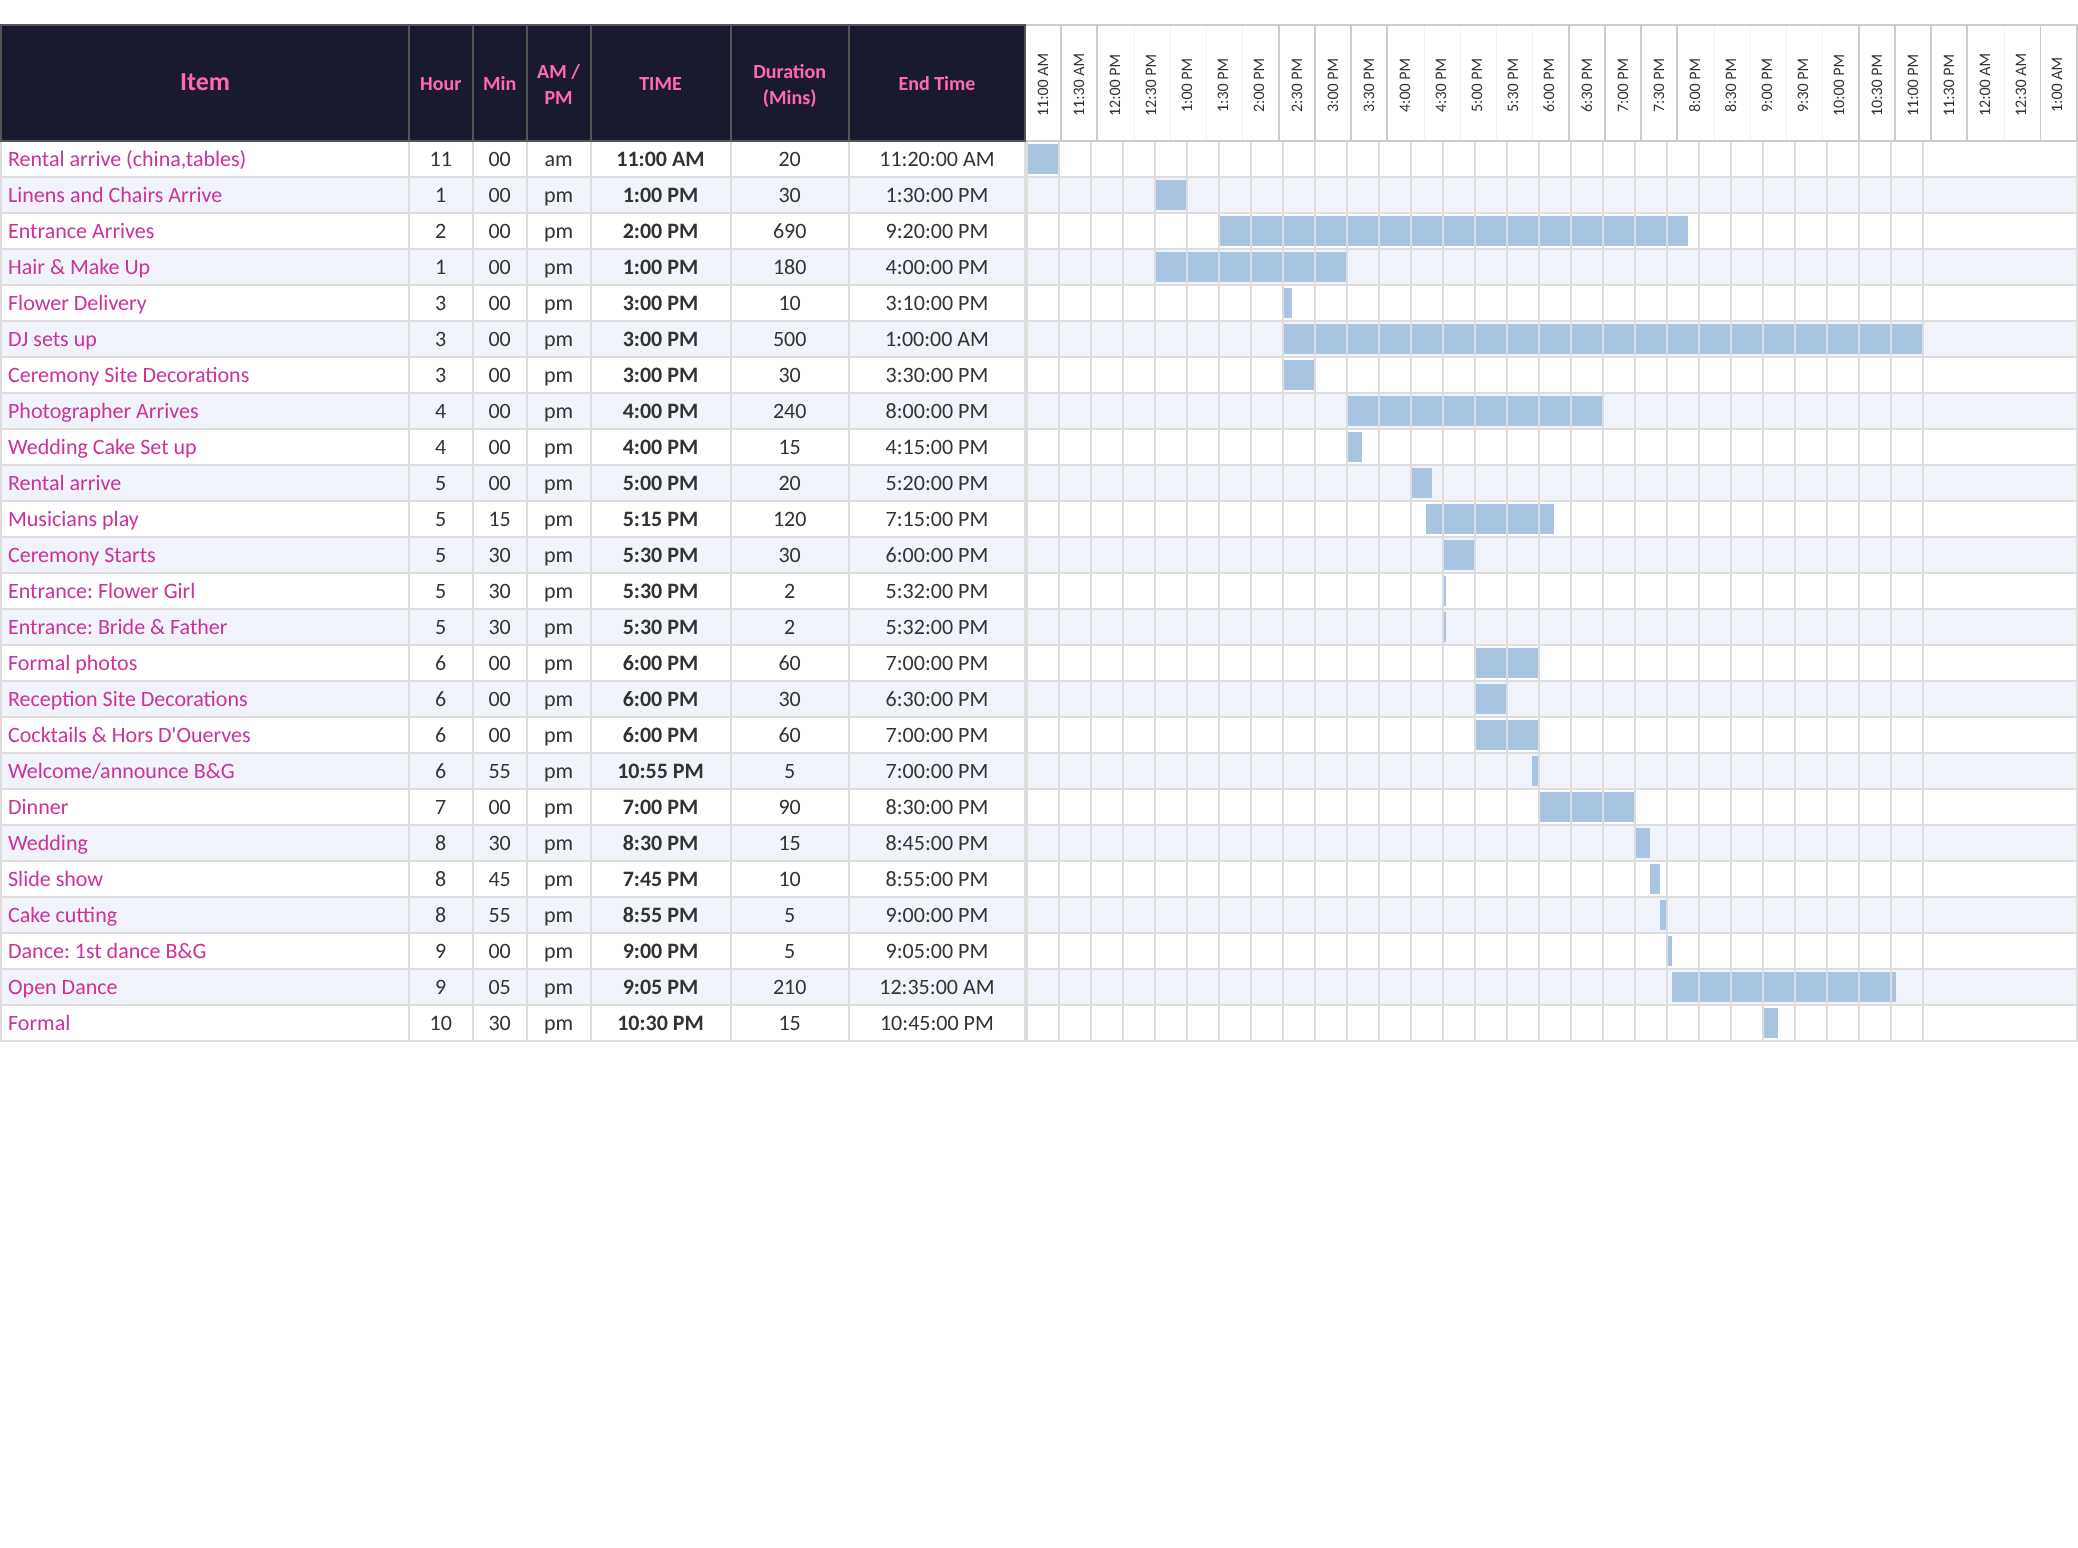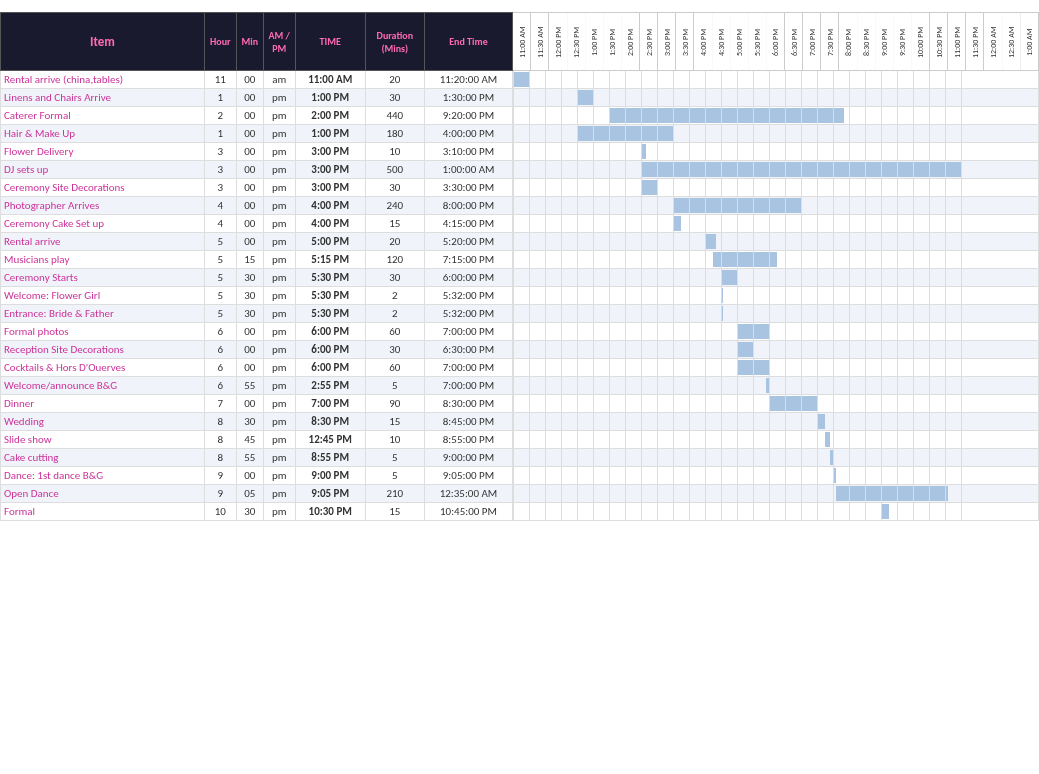--- a/index.html
+++ b/index.html
@@ -193,26 +193,26 @@
             <div style="position: absolute; left: 352px; top: 0px; bottom: 0px; width: 1px; background: rgb(221, 221, 221); pointer-events: none;"></div>
             <div style="position: absolute; left: 368px; top: 0px; bottom: 0px; width: 1px; background: rgb(221, 221, 221); pointer-events: none;"></div>
             <div style="position: absolute; left: 384px; top: 0px; bottom: 0px; width: 1px; background: rgb(221, 221, 221); pointer-events: none;"></div>
             <div style="position: absolute; left: 400px; top: 0px; bottom: 0px; width: 1px; background: rgb(221, 221, 221); pointer-events: none;"></div>
             <div style="position: absolute; left: 416px; top: 0px; bottom: 0px; width: 1px; background: rgb(221, 221, 221); pointer-events: none;"></div>
             <div style="position: absolute; left: 432px; top: 0px; bottom: 0px; width: 1px; background: rgb(221, 221, 221); pointer-events: none;"></div>
             <div style="position: absolute; left: 448px; top: 0px; bottom: 0px; width: 1px; background: rgb(221, 221, 221); pointer-events: none;"></div>
           </td>
         </tr>
         <tr>
-          <td class="cell-item col-item">Caterer Formal</td>
+          <td class="cell-item col-item">Entrance Arrives</td>
           <td class="cell-num col-hour">2</td>
           <td class="cell-num col-min">00</td>
           <td class="cell-num col-ampm">pm</td>
           <td class="cell-time col-time">2:00 PM</td>
-          <td class="cell-dur col-dur">440</td>
+          <td class="cell-dur col-dur">690</td>
           <td class="cell-end col-end">9:20:00 PM</td>
           <td colspan="29" style="padding: 0px; position: relative; height: 18px; border: 1px solid rgb(221, 221, 221);">
             <div style="position: absolute; left: 96px; width: 235.2px; top: 1px; bottom: 1px; background: rgb(168, 196, 224);"></div>
             <div style="position: absolute; left: 0px; top: 0px; bottom: 0px; width: 1px; background: rgb(221, 221, 221); pointer-events: none;"></div>
             <div style="position: absolute; left: 16px; top: 0px; bottom: 0px; width: 1px; background: rgb(221, 221, 221); pointer-events: none;"></div>
             <div style="position: absolute; left: 32px; top: 0px; bottom: 0px; width: 1px; background: rgb(221, 221, 221); pointer-events: none;"></div>
             <div style="position: absolute; left: 48px; top: 0px; bottom: 0px; width: 1px; background: rgb(221, 221, 221); pointer-events: none;"></div>
             <div style="position: absolute; left: 64px; top: 0px; bottom: 0px; width: 1px; background: rgb(221, 221, 221); pointer-events: none;"></div>
             <div style="position: absolute; left: 80px; top: 0px; bottom: 0px; width: 1px; background: rgb(221, 221, 221); pointer-events: none;"></div>
             <div style="position: absolute; left: 96px; top: 0px; bottom: 0px; width: 1px; background: rgb(221, 221, 221); pointer-events: none;"></div>
@@ -439,21 +439,21 @@
             <div style="position: absolute; left: 352px; top: 0px; bottom: 0px; width: 1px; background: rgb(221, 221, 221); pointer-events: none;"></div>
             <div style="position: absolute; left: 368px; top: 0px; bottom: 0px; width: 1px; background: rgb(221, 221, 221); pointer-events: none;"></div>
             <div style="position: absolute; left: 384px; top: 0px; bottom: 0px; width: 1px; background: rgb(221, 221, 221); pointer-events: none;"></div>
             <div style="position: absolute; left: 400px; top: 0px; bottom: 0px; width: 1px; background: rgb(221, 221, 221); pointer-events: none;"></div>
             <div style="position: absolute; left: 416px; top: 0px; bottom: 0px; width: 1px; background: rgb(221, 221, 221); pointer-events: none;"></div>
             <div style="position: absolute; left: 432px; top: 0px; bottom: 0px; width: 1px; background: rgb(221, 221, 221); pointer-events: none;"></div>
             <div style="position: absolute; left: 448px; top: 0px; bottom: 0px; width: 1px; background: rgb(221, 221, 221); pointer-events: none;"></div>
           </td>
         </tr>
         <tr>
-          <td class="cell-item col-item">Ceremony Cake Set up</td>
+          <td class="cell-item col-item">Wedding Cake Set up</td>
           <td class="cell-num col-hour">4</td>
           <td class="cell-num col-min">00</td>
           <td class="cell-num col-ampm">pm</td>
           <td class="cell-time col-time">4:00 PM</td>
           <td class="cell-dur col-dur">15</td>
           <td class="cell-end col-end">4:15:00 PM</td>
           <td colspan="29" style="padding: 0px; position: relative; height: 18px; border: 1px solid rgb(221, 221, 221);">
             <div style="position: absolute; left: 160px; width: 8px; top: 1px; bottom: 1px; background: rgb(168, 196, 224);"></div>
             <div style="position: absolute; left: 0px; top: 0px; bottom: 0px; width: 1px; background: rgb(221, 221, 221); pointer-events: none;"></div>
             <div style="position: absolute; left: 16px; top: 0px; bottom: 0px; width: 1px; background: rgb(221, 221, 221); pointer-events: none;"></div>
@@ -603,21 +603,21 @@
             <div style="position: absolute; left: 352px; top: 0px; bottom: 0px; width: 1px; background: rgb(221, 221, 221); pointer-events: none;"></div>
             <div style="position: absolute; left: 368px; top: 0px; bottom: 0px; width: 1px; background: rgb(221, 221, 221); pointer-events: none;"></div>
             <div style="position: absolute; left: 384px; top: 0px; bottom: 0px; width: 1px; background: rgb(221, 221, 221); pointer-events: none;"></div>
             <div style="position: absolute; left: 400px; top: 0px; bottom: 0px; width: 1px; background: rgb(221, 221, 221); pointer-events: none;"></div>
             <div style="position: absolute; left: 416px; top: 0px; bottom: 0px; width: 1px; background: rgb(221, 221, 221); pointer-events: none;"></div>
             <div style="position: absolute; left: 432px; top: 0px; bottom: 0px; width: 1px; background: rgb(221, 221, 221); pointer-events: none;"></div>
             <div style="position: absolute; left: 448px; top: 0px; bottom: 0px; width: 1px; background: rgb(221, 221, 221); pointer-events: none;"></div>
           </td>
         </tr>
         <tr>
-          <td class="cell-item col-item">Welcome: Flower Girl</td>
+          <td class="cell-item col-item">Entrance: Flower Girl</td>
           <td class="cell-num col-hour">5</td>
           <td class="cell-num col-min">30</td>
           <td class="cell-num col-ampm">pm</td>
           <td class="cell-time col-time">5:30 PM</td>
           <td class="cell-dur col-dur">2</td>
           <td class="cell-end col-end">5:32:00 PM</td>
           <td colspan="29" style="padding: 0px; position: relative; height: 18px; border: 1px solid rgb(221, 221, 221);">
             <div style="position: absolute; left: 208px; width: 2px; top: 1px; bottom: 1px; background: rgb(168, 196, 224);"></div>
             <div style="position: absolute; left: 0px; top: 0px; bottom: 0px; width: 1px; background: rgb(221, 221, 221); pointer-events: none;"></div>
             <div style="position: absolute; left: 16px; top: 0px; bottom: 0px; width: 1px; background: rgb(221, 221, 221); pointer-events: none;"></div>
@@ -812,21 +812,21 @@
             <div style="position: absolute; left: 416px; top: 0px; bottom: 0px; width: 1px; background: rgb(221, 221, 221); pointer-events: none;"></div>
             <div style="position: absolute; left: 432px; top: 0px; bottom: 0px; width: 1px; background: rgb(221, 221, 221); pointer-events: none;"></div>
             <div style="position: absolute; left: 448px; top: 0px; bottom: 0px; width: 1px; background: rgb(221, 221, 221); pointer-events: none;"></div>
           </td>
         </tr>
         <tr>
           <td class="cell-item col-item">Welcome/announce B&amp;G</td>
           <td class="cell-num col-hour">6</td>
           <td class="cell-num col-min">55</td>
           <td class="cell-num col-ampm">pm</td>
-          <td class="cell-time col-time">2:55 PM</td>
+          <td class="cell-time col-time">10:55 PM</td>
           <td class="cell-dur col-dur">5</td>
           <td class="cell-end col-end">7:00:00 PM</td>
           <td colspan="29" style="padding: 0px; position: relative; height: 18px; border: 1px solid rgb(221, 221, 221);">
             <div style="position: absolute; left: 253.28px; width: 2.72px; top: 1px; bottom: 1px; background: rgb(168, 196, 224);"></div>
             <div style="position: absolute; left: 0px; top: 0px; bottom: 0px; width: 1px; background: rgb(221, 221, 221); pointer-events: none;"></div>
             <div style="position: absolute; left: 16px; top: 0px; bottom: 0px; width: 1px; background: rgb(221, 221, 221); pointer-events: none;"></div>
             <div style="position: absolute; left: 32px; top: 0px; bottom: 0px; width: 1px; background: rgb(221, 221, 221); pointer-events: none;"></div>
             <div style="position: absolute; left: 48px; top: 0px; bottom: 0px; width: 1px; background: rgb(221, 221, 221); pointer-events: none;"></div>
             <div style="position: absolute; left: 64px; top: 0px; bottom: 0px; width: 1px; background: rgb(221, 221, 221); pointer-events: none;"></div>
             <div style="position: absolute; left: 80px; top: 0px; bottom: 0px; width: 1px; background: rgb(221, 221, 221); pointer-events: none;"></div>
@@ -935,21 +935,21 @@
             <div style="position: absolute; left: 416px; top: 0px; bottom: 0px; width: 1px; background: rgb(221, 221, 221); pointer-events: none;"></div>
             <div style="position: absolute; left: 432px; top: 0px; bottom: 0px; width: 1px; background: rgb(221, 221, 221); pointer-events: none;"></div>
             <div style="position: absolute; left: 448px; top: 0px; bottom: 0px; width: 1px; background: rgb(221, 221, 221); pointer-events: none;"></div>
           </td>
         </tr>
         <tr>
           <td class="cell-item col-item">Slide show</td>
           <td class="cell-num col-hour">8</td>
           <td class="cell-num col-min">45</td>
           <td class="cell-num col-ampm">pm</td>
-          <td class="cell-time col-time">12:45 PM</td>
+          <td class="cell-time col-time">7:45 PM</td>
           <td class="cell-dur col-dur">10</td>
           <td class="cell-end col-end">8:55:00 PM</td>
           <td colspan="29" style="padding: 0px; position: relative; height: 18px; border: 1px solid rgb(221, 221, 221);">
             <div style="position: absolute; left: 312px; width: 5.28px; top: 1px; bottom: 1px; background: rgb(168, 196, 224);"></div>
             <div style="position: absolute; left: 0px; top: 0px; bottom: 0px; width: 1px; background: rgb(221, 221, 221); pointer-events: none;"></div>
             <div style="position: absolute; left: 16px; top: 0px; bottom: 0px; width: 1px; background: rgb(221, 221, 221); pointer-events: none;"></div>
             <div style="position: absolute; left: 32px; top: 0px; bottom: 0px; width: 1px; background: rgb(221, 221, 221); pointer-events: none;"></div>
             <div style="position: absolute; left: 48px; top: 0px; bottom: 0px; width: 1px; background: rgb(221, 221, 221); pointer-events: none;"></div>
             <div style="position: absolute; left: 64px; top: 0px; bottom: 0px; width: 1px; background: rgb(221, 221, 221); pointer-events: none;"></div>
             <div style="position: absolute; left: 80px; top: 0px; bottom: 0px; width: 1px; background: rgb(221, 221, 221); pointer-events: none;"></div>

